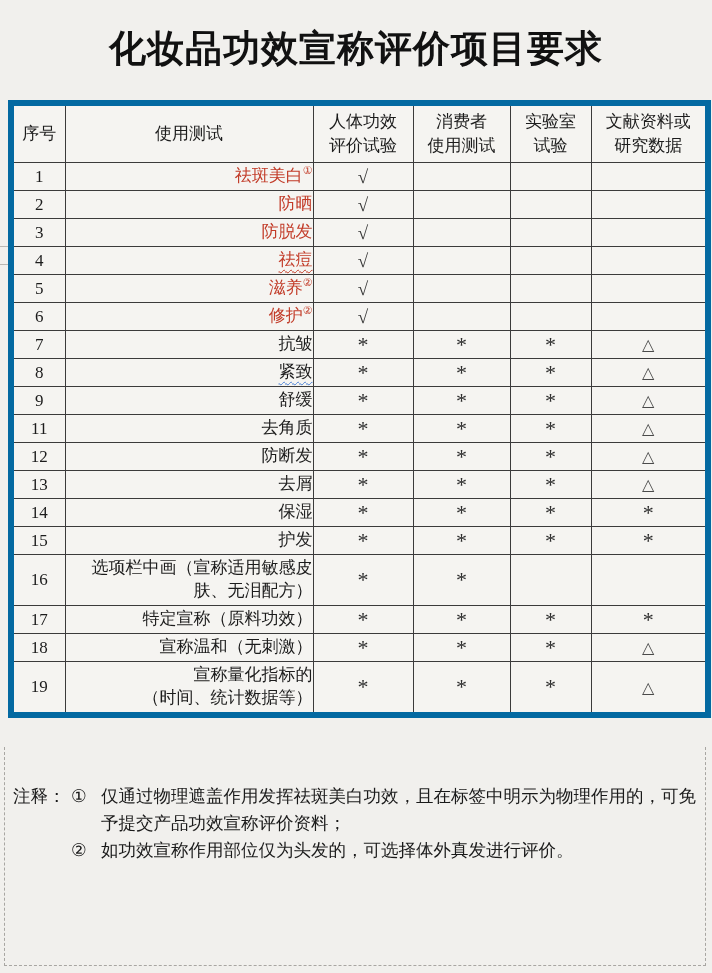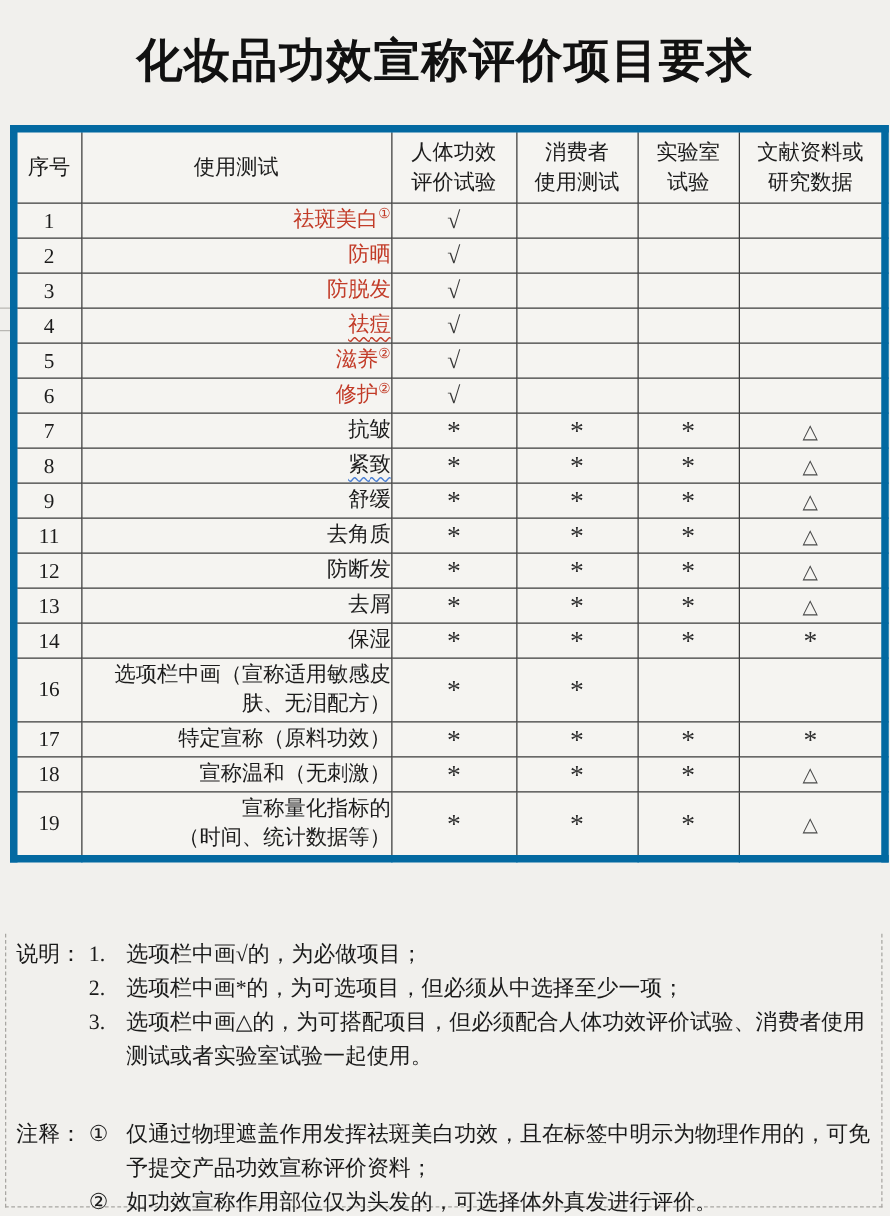--- a/index.html
+++ b/index.html
@@ -195,20 +195,28 @@
           <td class="mark tri">△</td>
         </tr>
         <tr>
           <td class="no">14</td>
           <td class="claim"><span class="claim-text">保湿</span></td>
           <td class="mark ast">*</td>
           <td class="mark ast">*</td>
           <td class="mark ast">*</td>
           <td class="mark ast">*</td>
         </tr>
+        <tr>
+          <td class="no">15</td>
+          <td class="claim"><span class="claim-text">护发</span></td>
+          <td class="mark ast">*</td>
+          <td class="mark ast">*</td>
+          <td class="mark ast">*</td>
+          <td class="mark ast">*</td>
+        </tr>
         <tr class="tall">
           <td class="no">16</td>
           <td class="claim"><span class="claim-text">选项栏中画（宣称适用敏感皮肤、无泪配方）</span></td>
           <td class="mark ast">*</td>
           <td class="mark ast">*</td>
           <td class="mark empty"></td>
           <td class="mark empty"></td>
         </tr>
         <tr>
           <td class="no">17</td>
@@ -232,37 +240,20 @@
 （时间、统计数据等）</span></td>
           <td class="mark ast">*</td>
           <td class="mark ast">*</td>
           <td class="mark ast">*</td>
           <td class="mark tri">△</td>
         </tr>
       </tbody>
   </table>
 
   <div class="notes-box">
-    <div class="note-block first">
-      <span class="note-label">说明：</span>
-      <div class="note-items" id="shuoming-items">
-          <div class="note-item">
-            <span class="note-marker">1.</span>
-            <span class="note-text">选项栏中画√的，为必做项目；</span>
-          </div>
-          <div class="note-item">
-            <span class="note-marker">2.</span>
-            <span class="note-text">选项栏中画*的，为可选项目，但必须从中选择至少一项；</span>
-          </div>
-          <div class="note-item">
-            <span class="note-marker">3.</span>
-            <span class="note-text">选项栏中画△的，为可搭配项目，但必须配合人体功效评价试验、消费者使用测试或者实验室试验一起使用。</span>
-          </div>
-        </div>
-    </div>
     <div class="note-block second">
       <span class="note-label">注释：</span>
       <div class="note-items" id="zhushi-items">
           <div class="note-item">
             <span class="note-marker">①</span>
             <span class="note-text">仅通过物理遮盖作用发挥祛斑美白功效，且在标签中明示为物理作用的，可免予提交产品功效宣称评价资料；</span>
           </div>
           <div class="note-item">
             <span class="note-marker">②</span>
             <span class="note-text">如功效宣称作用部位仅为头发的，可选择体外真发进行评价。</span>

